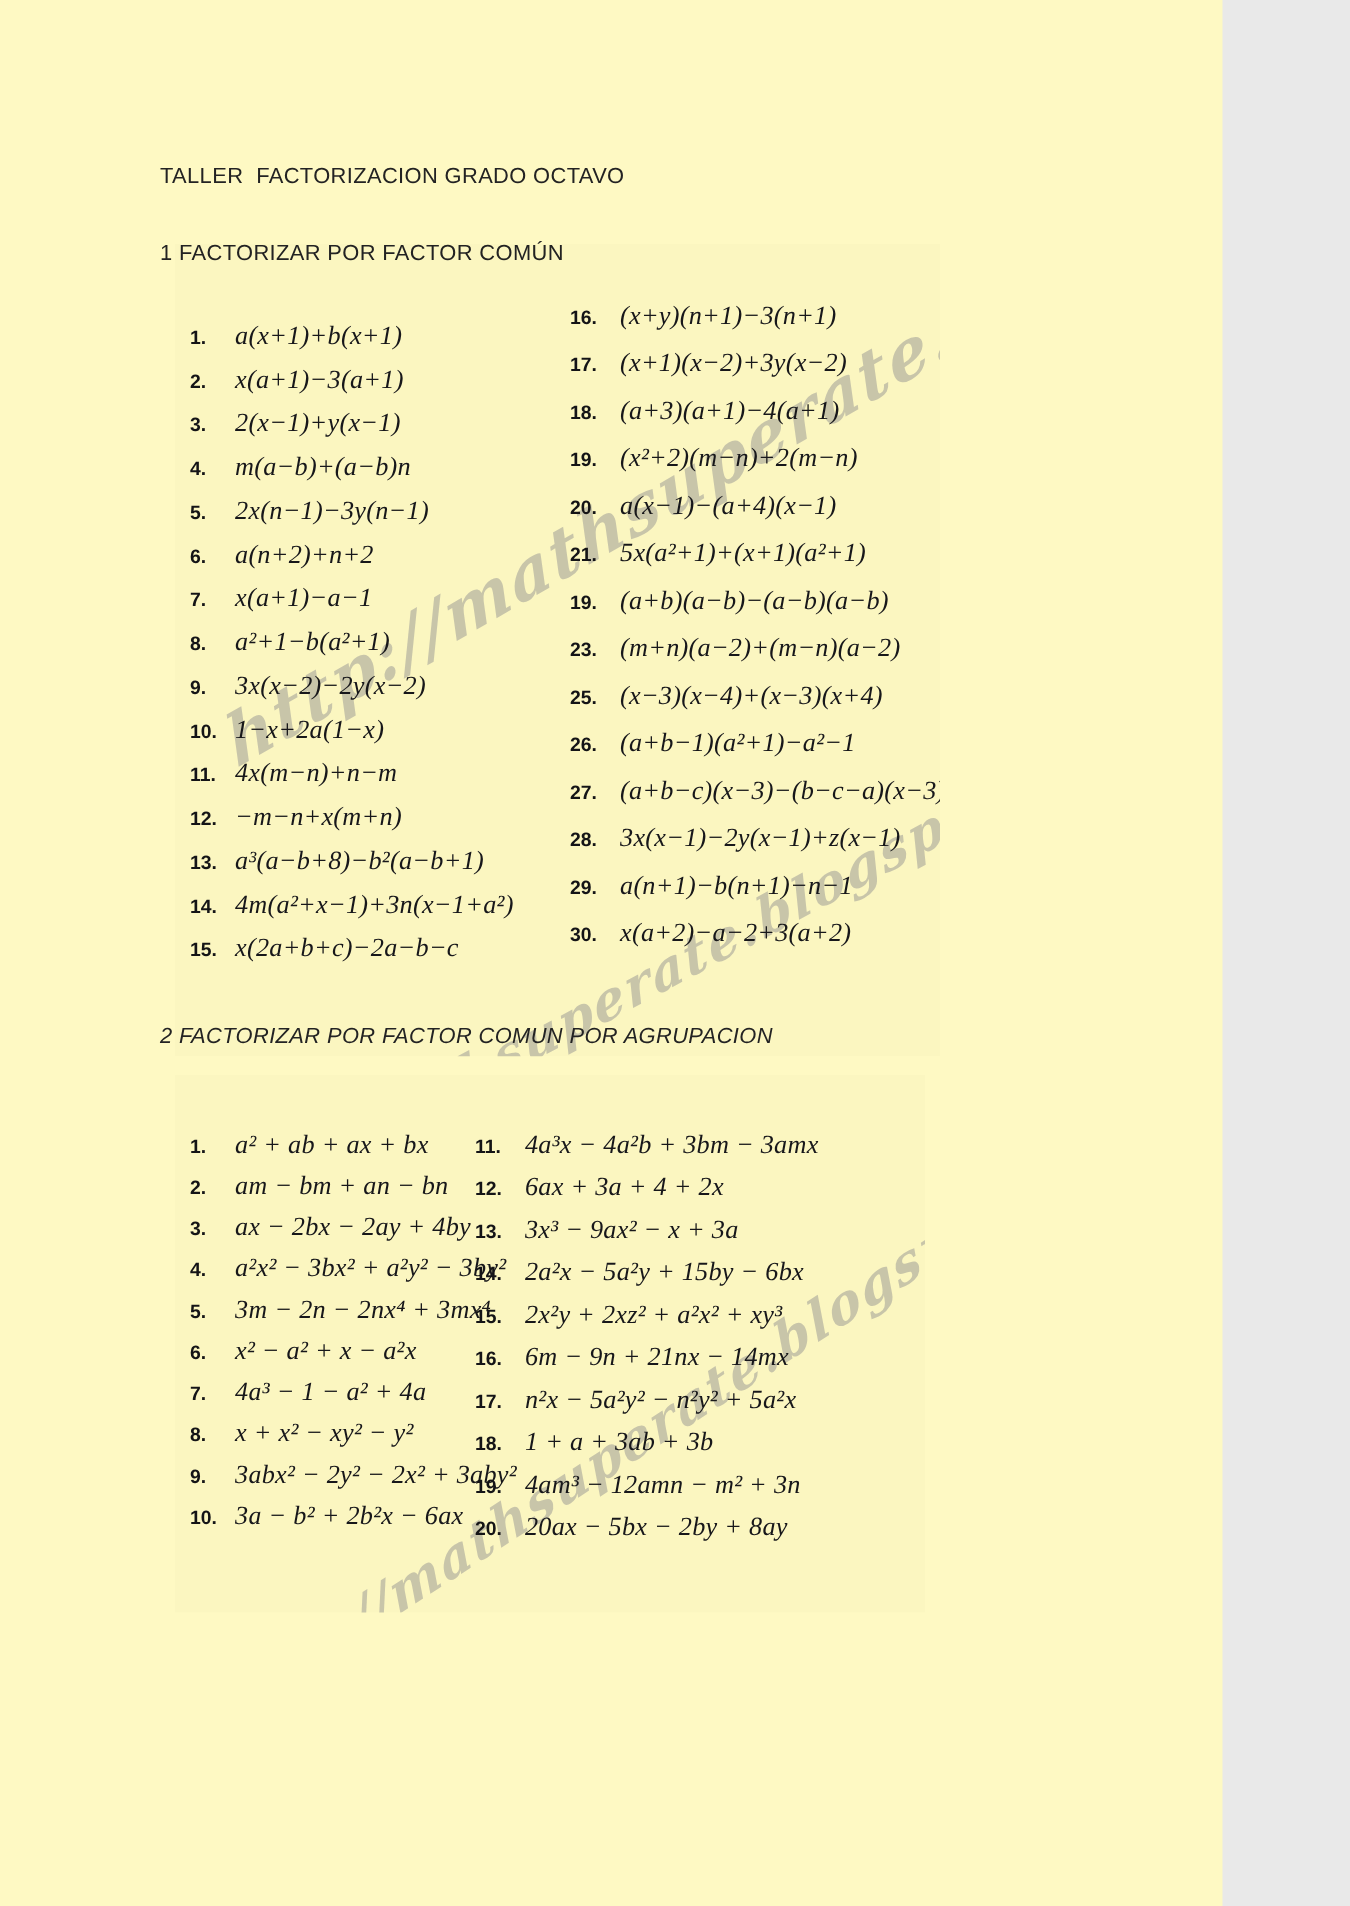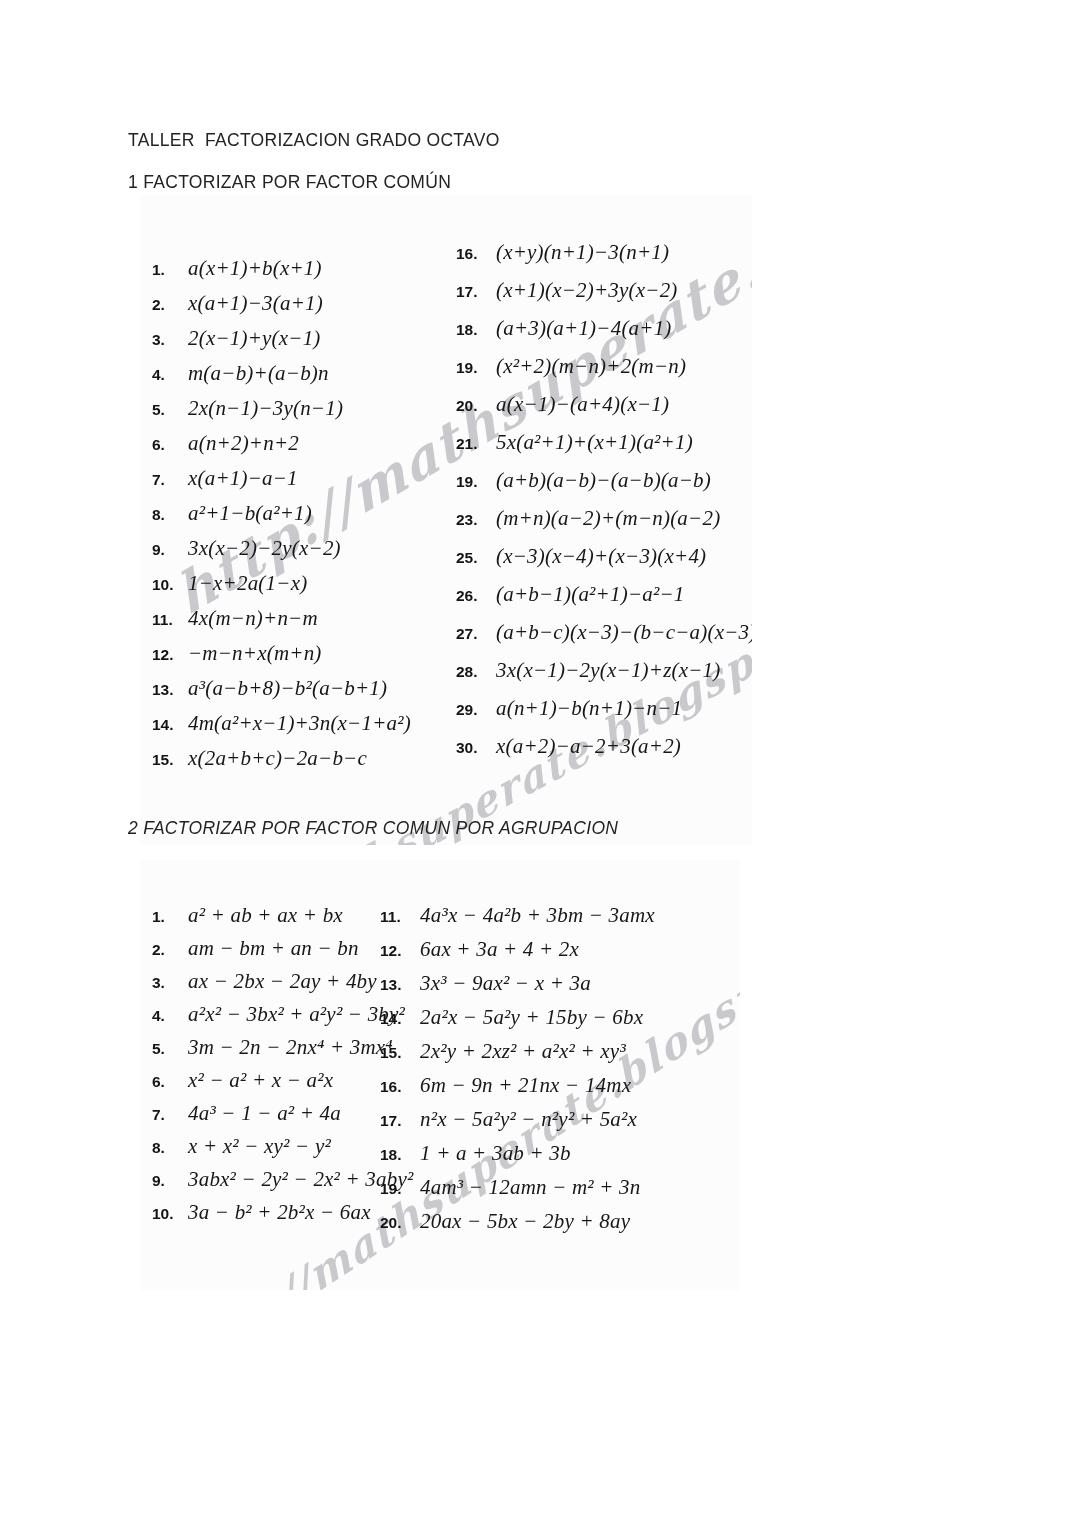--- a/index.html
+++ b/index.html
@@ -1,34 +1,34 @@
 <!DOCTYPE html>
 <html><head>
 <meta charset="utf-8">
 <style>
   html,body{margin:0;padding:0;background:#e9e9e9;}
   .page{
     position:relative;
-    width:1080px;height:1525px;
-    background:#ffffff;
+    width:978px;height:1525px;
+    background:#fef9c3;
     overflow:hidden;
     font-family:"Liberation Sans", sans-serif;
   }
   
   .doc-title{
     position:absolute;left:128px;top:130px;
     font-size:17.5px;font-weight:400;color:#232323;
     letter-spacing:.3px;white-space:pre;margin:0;
   }
   .sec-heading{
     position:absolute;left:128px;
     font-size:17.5px;font-weight:400;color:#232323;
     letter-spacing:.3px;white-space:pre;margin:0;
   }
-  .sec-heading.s1{top:172px;text-align:right;}
+  .sec-heading.s1{top:192px;text-align:right;}
   .sec-heading.s2{top:818px;font-style:italic;}
 
   
   .scan{
     position:absolute;overflow:hidden;
     background:rgba(0,0,0,0.012);
   }
   .scan.block1{left:140px;top:195px;width:612px;height:650px;}
   .scan.block2{left:140px;top:860px;width:600px;height:430px;}
 

